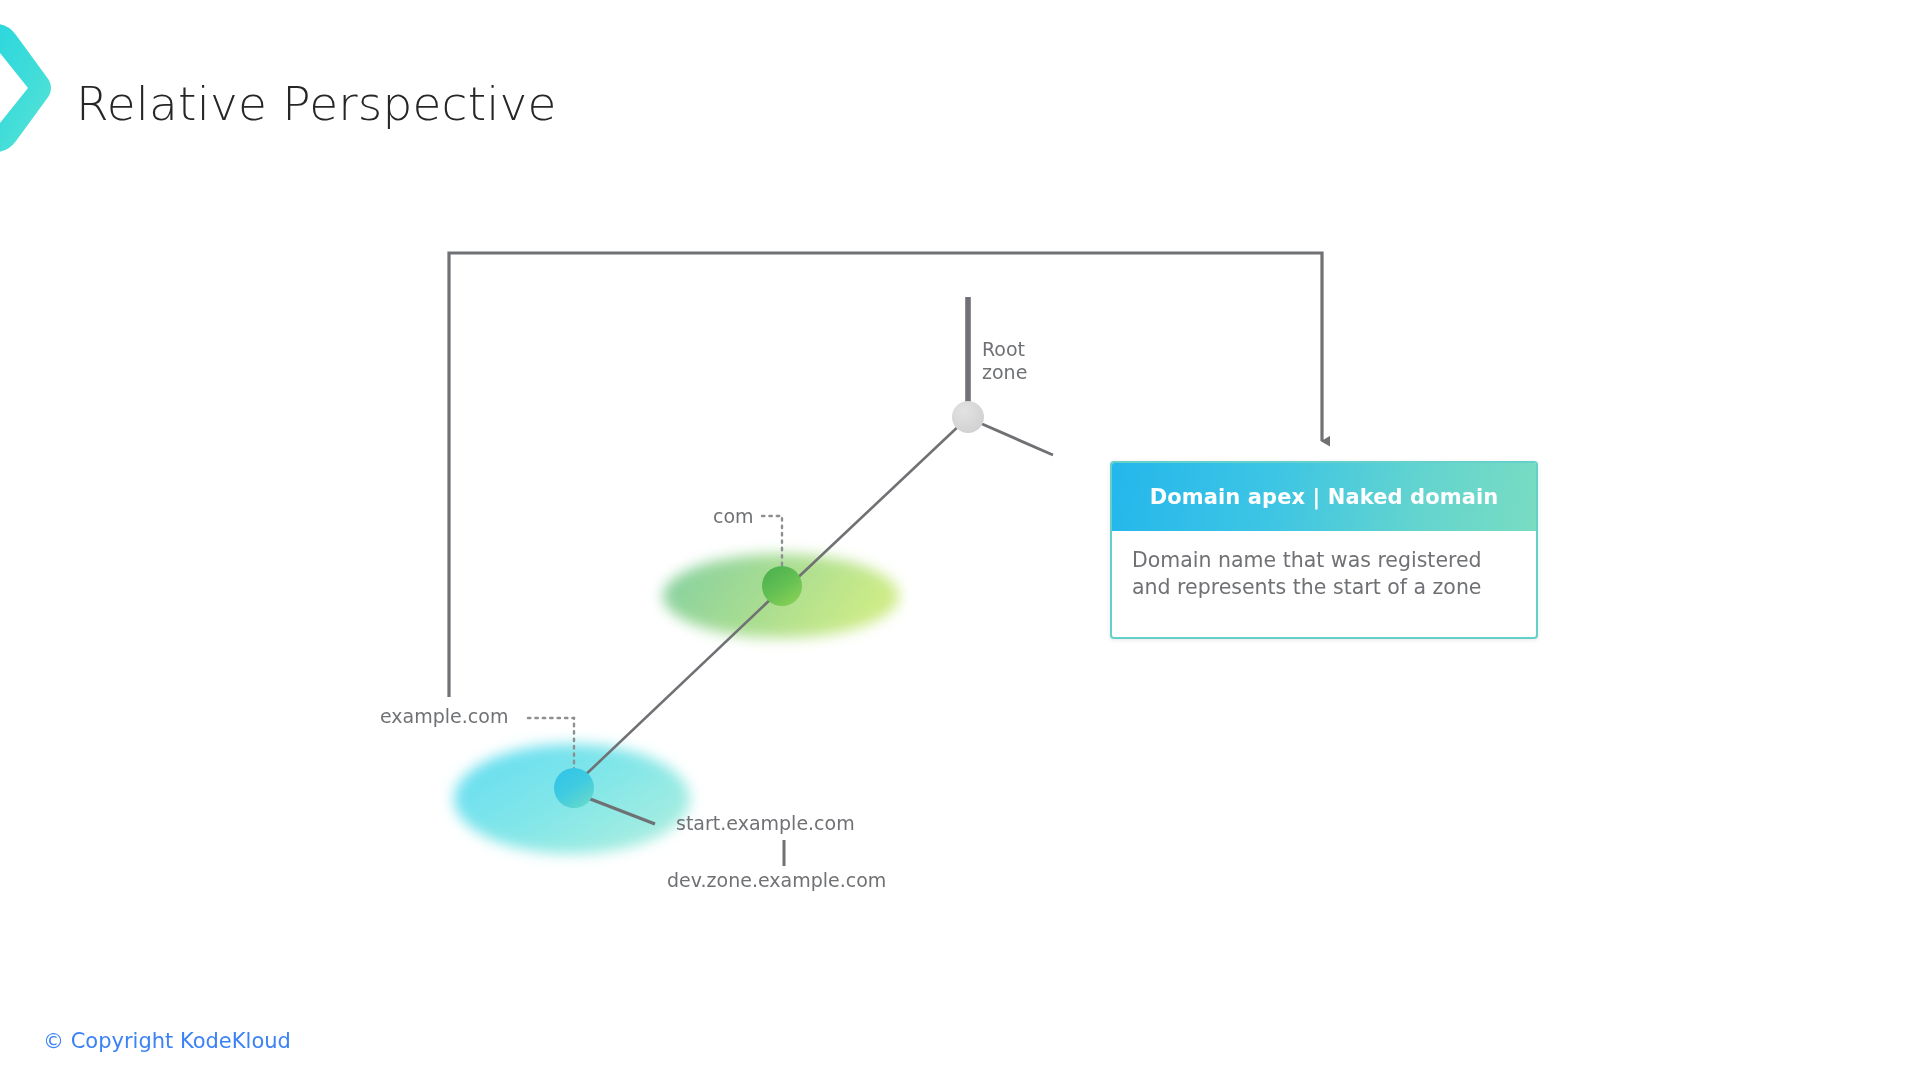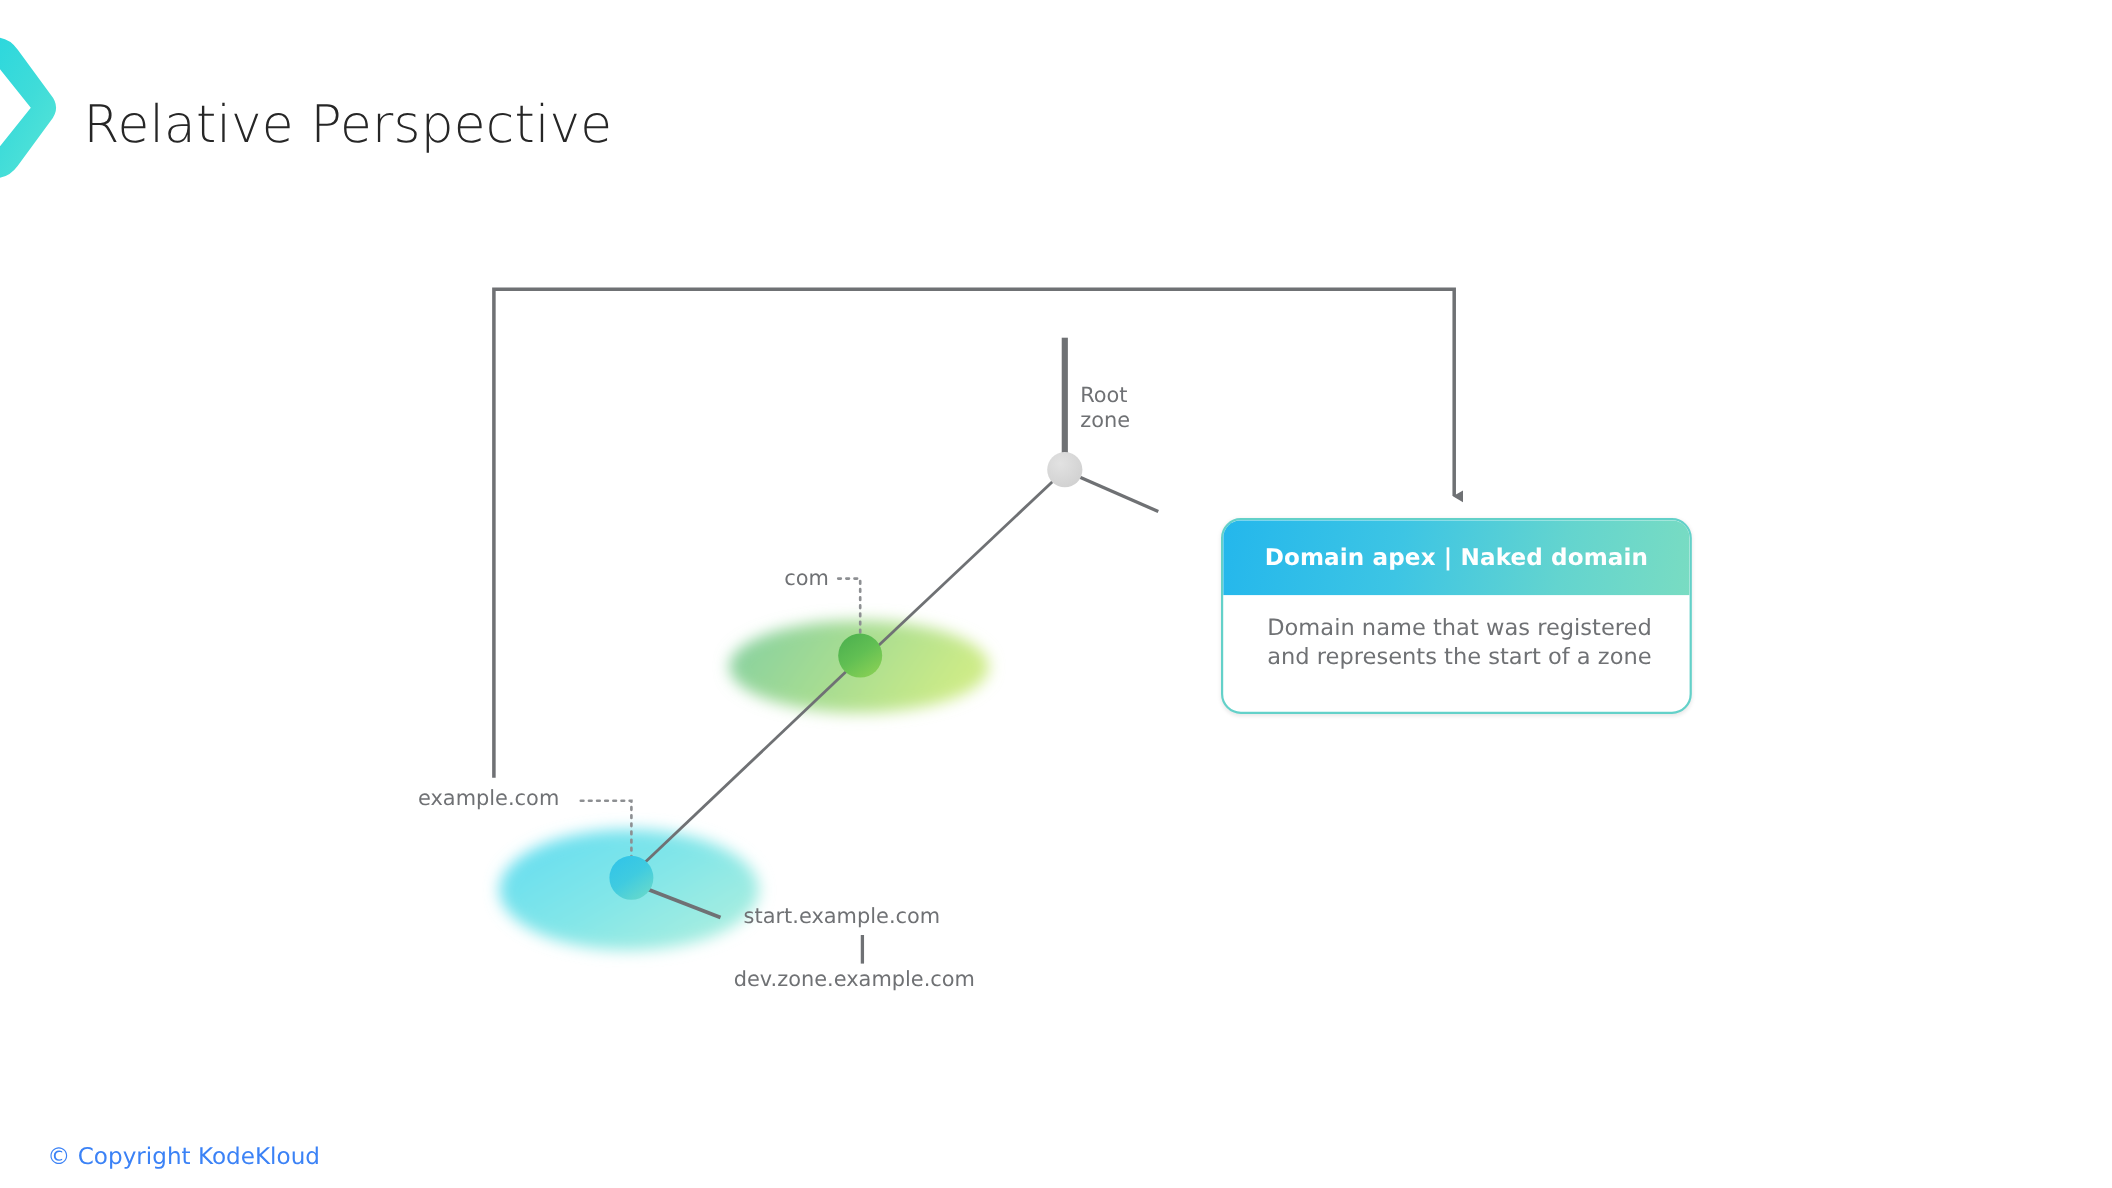--- a/index.html
+++ b/index.html
@@ -11,21 +11,21 @@
     width: 1920px;
     height: 1080px;
     position: relative;
     overflow: hidden;
     font-family: "DejaVu Sans", "Liberation Sans", sans-serif;
     -webkit-font-smoothing: antialiased;
   }
 
   #stage {
     position: absolute;
-    left: 0; top: 10px;
+    left: 0; top: 0;
     width: 1920px;
     height: 808px;
   }
 
   
   #brand-logo {
     position: absolute;
     left: -14px;
     top: 22px;
     width: 80px;
@@ -77,21 +77,21 @@
   #label-test      { left: 676px; top: 812px; }
   #label-devtest   { left: 667px; top: 869px; }
 
   
   #info-card {
     position: absolute;
     left: 1110px;
     top: 461px;
     width: 428px;
     height: 178px;
-    border-radius: 18px;
+    border-radius: 4px;
     background: #ffffff;
     border: 2px solid #63d1c9;
     box-sizing: border-box;
     overflow: hidden;
     box-shadow: 0 1px 4px rgba(0,0,0,0.10);
   }
   #info-card-header {
     height: 68px;
     background: linear-gradient(100deg, #24b7ec 0%, #3dc5e4 38%, #63d4cf 72%, #79dcc2 100%);
     display: flex;
@@ -99,21 +99,21 @@
     justify-content: center;
   }
   #info-card-title {
     color: #ffffff;
     font-size: 21px;
     font-weight: bold;
     letter-spacing: 0.1px;
     white-space: nowrap;
   }
   #info-card-body {
-    padding: 16px 24px 0 40px;
+    padding: 16px 24px 0 20px;
   }
   .info-card-line {
     color: #6f7174;
     font-size: 20.5px;
     line-height: 1.32;
     white-space: nowrap;
   }
 </style>
 </head>
 <body>

